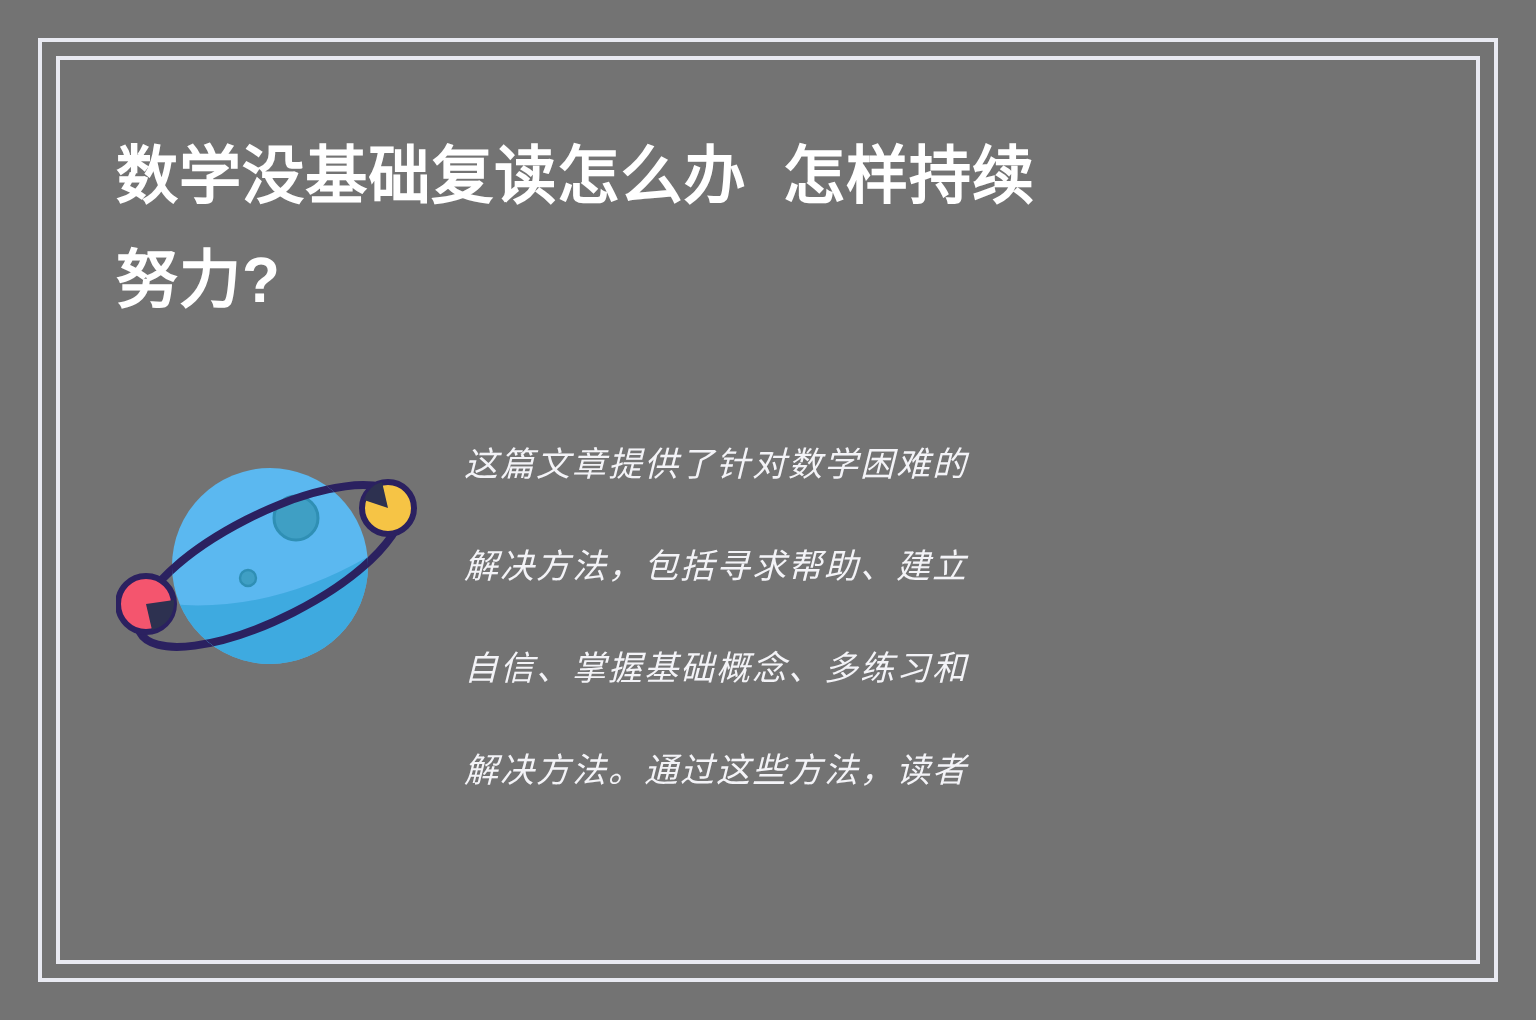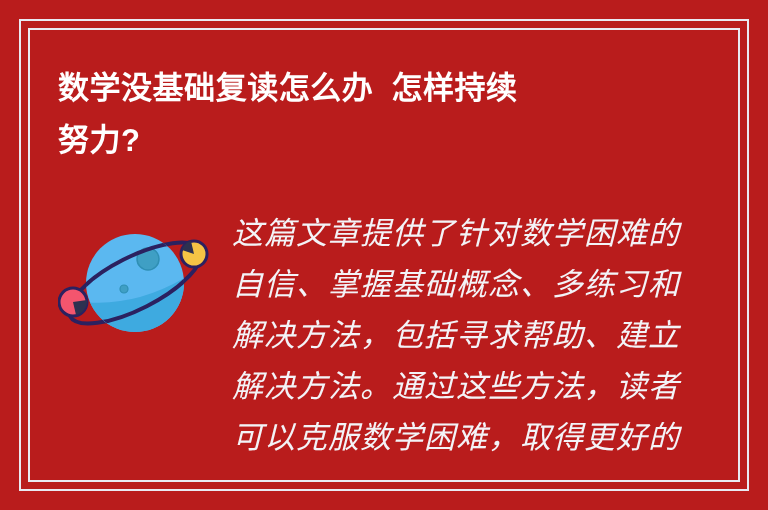--- a/index.html
+++ b/index.html
@@ -11,21 +11,21 @@
     width: 768px;
     height: 510px;
     overflow: hidden;
     font-family: "Liberation Sans", "DejaVu Sans", sans-serif;
   }
 
   #poster {
     position: relative;
     width: 768px;
     height: 510px;
-    background: #b91c1c;
+    background: #737373;
     overflow: hidden;
   }
 
   
   .frame {
     position: absolute;
     border: 2px solid #e9eaf2;
     pointer-events: none;
   }
   .frame-outer {
@@ -62,21 +62,21 @@
 
   
   #body-block {
     position: absolute;
     left: 232px;
     top: 208px;
     width: 420px;
   }
   .body-line {
     color: #f3f3f7;
-    font-size: 31px;
+    font-size: 17px;
     line-height: 51px;
     letter-spacing: 1px;
     font-family: "DejaVu Serif", "Liberation Serif", serif;
     font-style: italic;
     white-space: pre;
   }
 
   
   #planet-illustration {
     position: absolute;
@@ -99,24 +99,23 @@
   <div class="frame frame-outer"></div>
   <div class="frame frame-inner"></div>
 
   <div id="title-block">
     <div class="title-line">数学没基础复读怎么办  怎样持续</div>
     <div class="title-line">努力?</div>
   </div>
 
   <div id="body-block">
     <div class="body-line">这篇文章提供了针对数学困难的</div>
+    <div class="body-line">解决方法，包括寻求帮助、建立</div>
     <div class="body-line">自信、掌握基础概念、多练习和</div>
-    <div class="body-line">解决方法，包括寻求帮助、建立</div>
     <div class="body-line">解决方法。通过这些方法，读者</div>
-    <div class="body-line">可以克服数学困难，取得更好的</div>
   </div>
 
   <div id="planet-illustration">
     <svg viewBox="0 0 158 125" xmlns="http://www.w3.org/2000/svg">
       <defs>
         <clipPath id="planetClip">
           <circle cx="77" cy="61" r="49"></circle>
         </clipPath>
       </defs>
 

